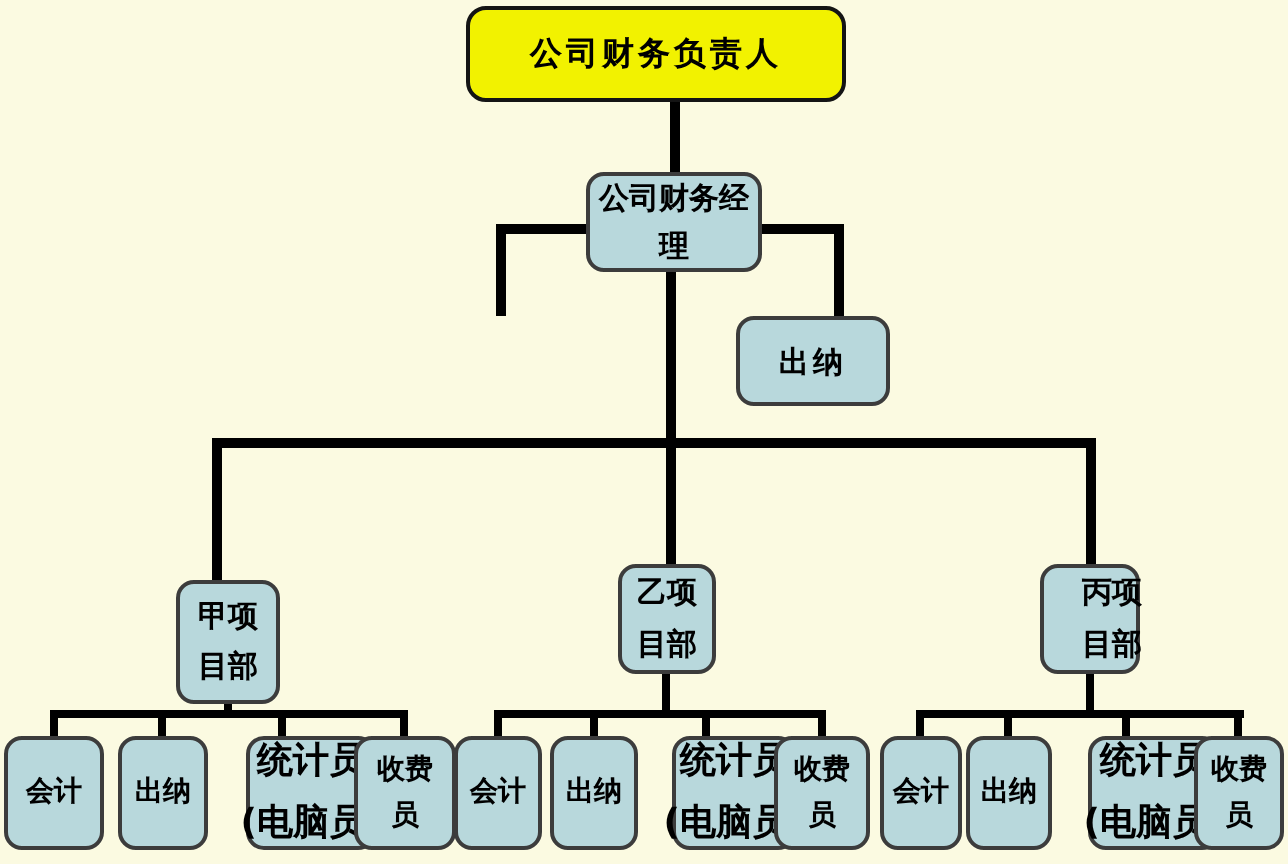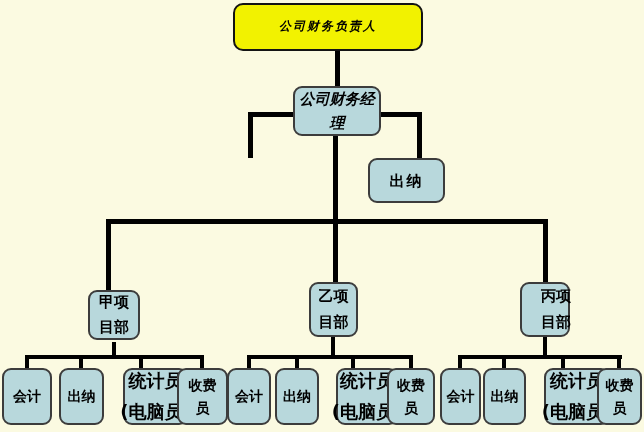--- a/index.html
+++ b/index.html
@@ -11,32 +11,32 @@
   body{background:#fff;font-family:"DejaVu Sans","Liberation Sans",sans-serif;}
   #canvas{position:relative;width:644px;height:432px;background:var(--background);overflow:hidden;}
   .node{
     position:absolute;z-index:2;box-sizing:border-box;
     display:flex;align-items:center;justify-content:center;text-align:center;
     background:var(--node-fill);border:2px solid var(--node-border);border-radius:9px;
     color:var(--text);font-weight:bold;font-size:15px;line-height:1.6;white-space:nowrap;
   }
   .node--root{
     background:var(--root-fill);border:2px solid var(--root-border);border-radius:10px;
-    font-size:12px;letter-spacing:2px;font-style:italic;
+    font-size:16px;letter-spacing:2px;
   }
   .node--staff{font-size:14px;}
   .node--staff-sm{font-size:18px;line-height:1.7;margin-left:14px;}
   .node--dept{line-height:1.7;}
   .ln{position:absolute;z-index:1;background:var(--connector);}
   
   .n-root{left:233px;top:3px;width:190px;height:48px;}
-  .n-mgr{left:293px;top:86px;width:88px;height:50px;font-style:italic;}
+  .n-mgr{left:293px;top:86px;width:88px;height:50px;}
   .n-l3a{left:215px;top:158px;width:88px;height:45px;letter-spacing:1px;}
   .n-l3b{left:368px;top:158px;width:77px;height:45px;letter-spacing:2px;}
-  .n-da{left:88px;top:290px;width:52px;height:50px;}
+  .n-da{left:88px;top:290px;width:52px;height:62px;}
   .n-db{left:309px;top:282px;width:49px;height:55px;}
   .n-dc{left:520px;top:282px;width:50px;height:55px;padding-left:22px;}
   .n-l1{left:2px;top:368px;width:50px;height:57px;}
   .n-l2{left:59px;top:368px;width:45px;height:57px;}
   .n-l3{left:109px;top:368px;width:65px;height:57px;}
   .n-l4{left:177px;top:368px;width:51px;height:57px;}
   .n-m1{left:227px;top:368px;width:44px;height:57px;}
   .n-m2{left:275px;top:368px;width:44px;height:57px;}
   .n-m3{left:322px;top:368px;width:62px;height:57px;}
   .n-m4{left:387px;top:368px;width:48px;height:57px;}

